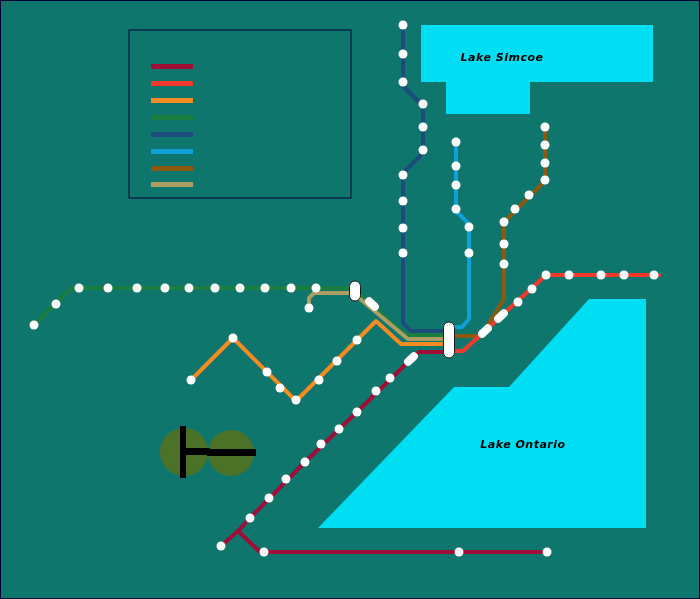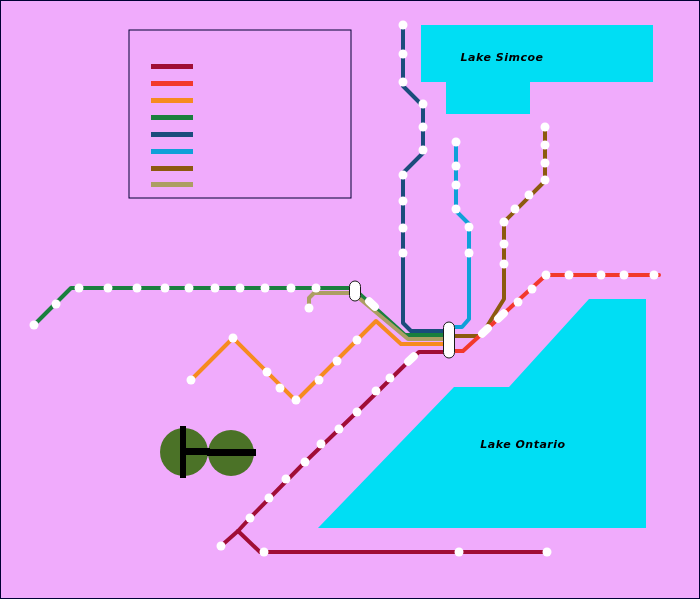--- a/index.html
+++ b/index.html
@@ -1,16 +1,16 @@
 <!DOCTYPE html>
 <html><head>
 <meta charset="utf-8">
 <style>
   html,body{margin:0;padding:0;background:#000;}
-  #stage{position:relative;width:700px;height:599px;background:#f0abfc;
+  #stage{position:relative;width:700px;height:599px;background:#0f766e;
          box-sizing:border-box;border:1px solid #000033;overflow:hidden;
          font-family:"DejaVu Sans",sans-serif;}
   svg{display:block;}
   .lake-label{font-family:"DejaVu Sans",sans-serif;font-weight:bold;font-style:italic;
               fill:#000;font-size:11px;letter-spacing:0.5px;}
 </style>
 </head>
 <body>
 
 <div id="stage">

